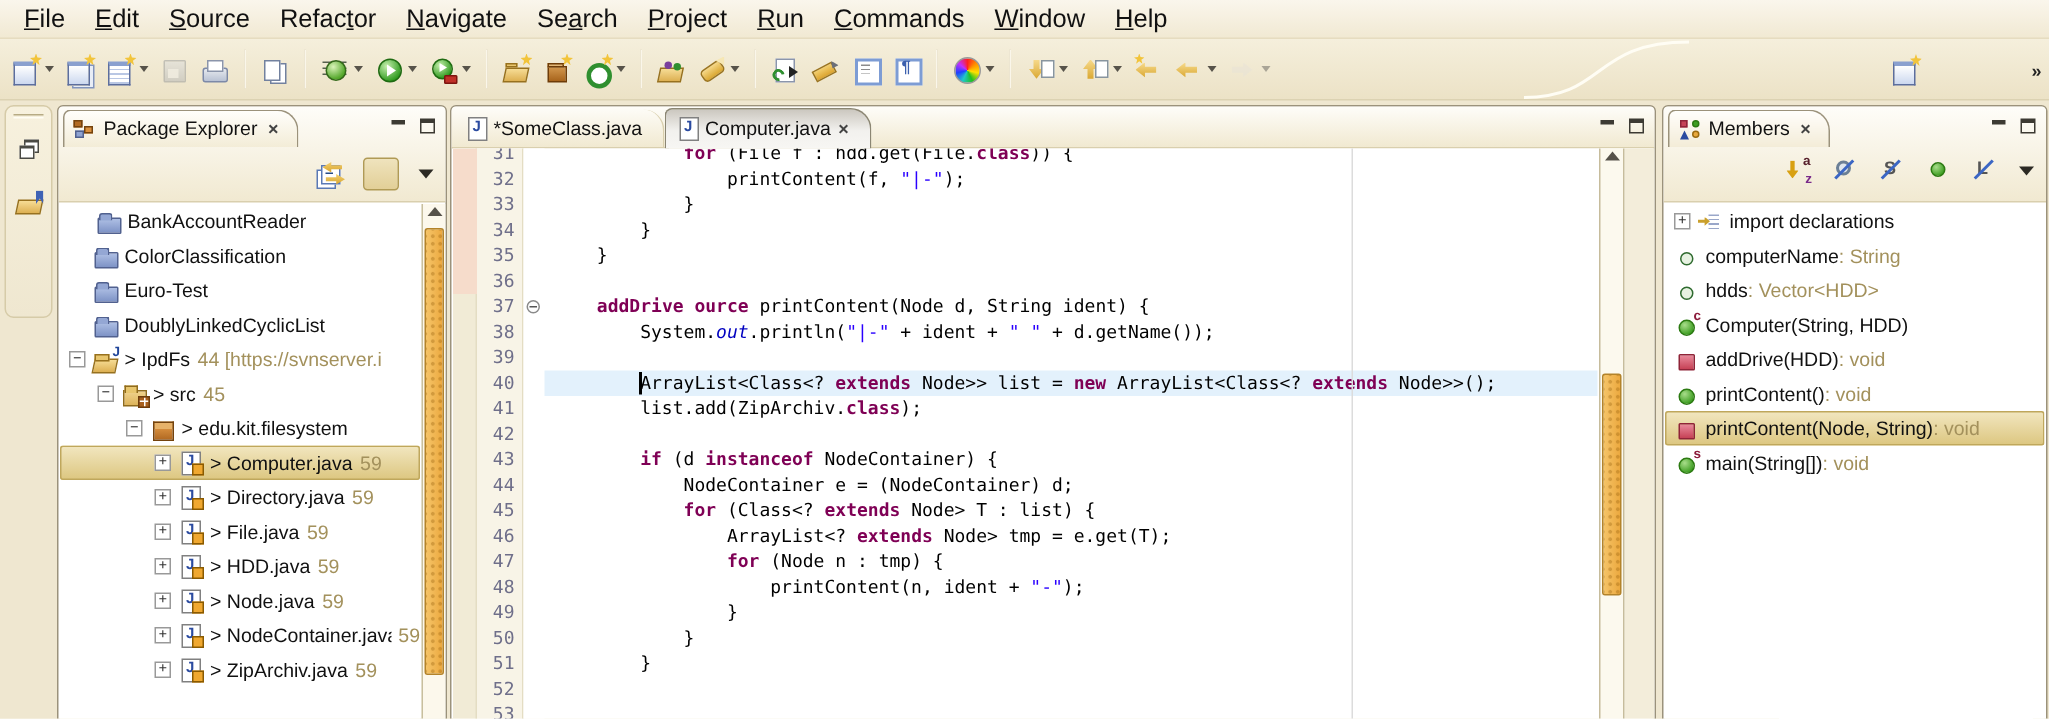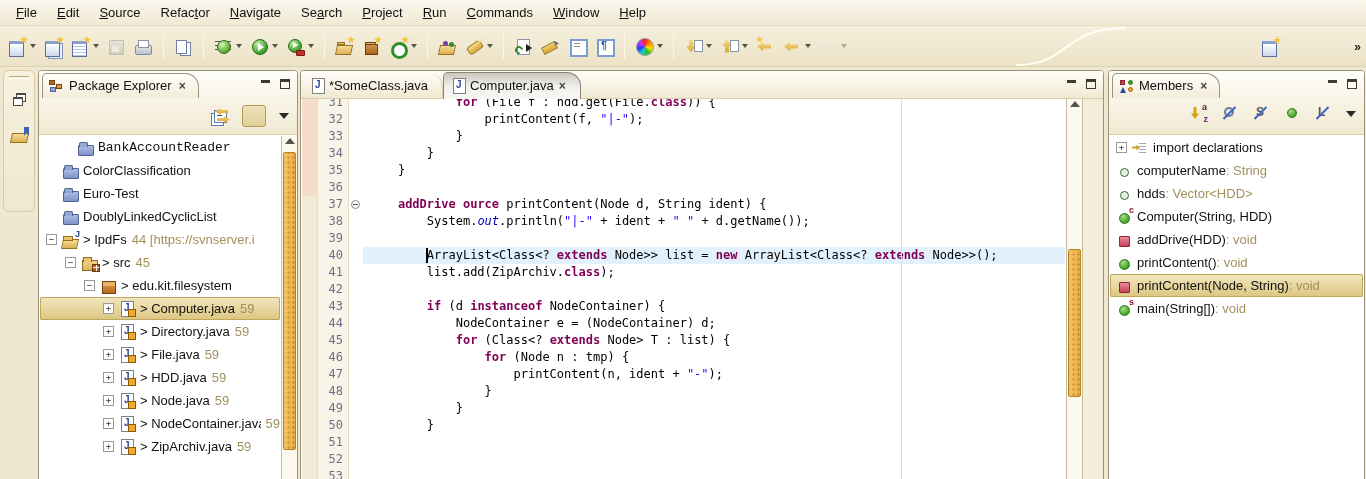--- a/index.html
+++ b/index.html
@@ -2,21 +2,21 @@
 <html><head>
 <meta charset="utf-8">
 <style>
   html,body{margin:0;padding:0;width:1366px;height:479px;overflow:hidden;
     font-family:"Liberation Sans",sans-serif;background:#efe7d0;position:relative}
   *{box-sizing:border-box}
   u{text-decoration:underline}
 
   
   .menubar{height:26px;display:flex;align-items:center;padding-left:6px;
-    background:linear-gradient(#faf6ec,#f1e9d3);border-bottom:1px solid #e6dcc0;font-size:13px;color:#111}
+    background:linear-gradient(#faf6ec,#f1e9d3);border-bottom:1px solid #e6dcc0;font-size:17px;color:#111}
   .menu-item{padding:3px 10px;cursor:default}
 
   
   .toolbar{height:41px;display:flex;align-items:center;background:linear-gradient(#f5efdc,#ece2c6);
     border-bottom:1px solid #dcd2b2;position:relative;padding-left:4px}
   .tsep{width:1px;height:26px;background:#cdc2a0;border-right:1px solid #faf6ea;margin:0 6px}
   .tbtn{display:inline-flex;align-items:center;padding:3px 3px;border-radius:3px;margin:0 1px}
   .tbtn.dis{opacity:.45;filter:grayscale(60%)}
   .chev{width:0;height:0;border-left:3px solid transparent;border-right:3px solid transparent;
     border-top:4px solid #57534a;margin-left:3px}
@@ -434,21 +434,21 @@
         <span class="pressed">
             <b class="wrap vbtn" style="position:absolute">
               <b class="la1"></b>
               <b class="la2"></b>
             </b>
           </span>
         <span class="vmenu"></span>
       </div>
     </div>
     <div class="tree" id="pkgtree">
-        <div class="trow" style="padding-left: 21px; font-family: Liberation Mono, monospace;">
+        <div class="trow" style="padding-left: 8px;">
           <span class="exp-spacer"></span>
           <span class="ticon ti-project-closed">
             <i></i>
           </span>
           <span class="tlabel">BankAccountReader</span>
         </div>
         <div class="trow" style="padding-left: 6px;">
           <span class="exp-spacer"></span>
           <span class="ticon ti-project-closed">
             <i></i>
@@ -643,20 +643,21 @@
           <div class="cline"></div>
           <div class="cline"><span>    </span><span class="kw">addDrive</span><span> </span><span class="kw">ource</span><span> printContent(Node d, String ident) {</span></div>
           <div class="cline"><span>        System.</span><span class="stf">out</span><span>.println(</span><span class="str">"|-"</span><span> + ident + </span><span class="str">" "</span><span> + d.getName());</span></div>
           <div class="cline"></div>
           <div class="cline cur"><span>        ArrayList&lt;Class&lt;? </span><span class="kw">extends</span><span> Node&gt;&gt; list = </span><span class="kw">new</span><span> ArrayList&lt;Class&lt;? </span><span class="kw">extends</span><span> Node&gt;&gt;();</span><span class="cursor"></span></div>
           <div class="cline"><span>        list.add(ZipArchiv.</span><span class="kw">class</span><span>);</span></div>
           <div class="cline"></div>
           <div class="cline"><span>        </span><span class="kw">if</span><span> (d </span><span class="kw">instanceof</span><span> NodeContainer) {</span></div>
           <div class="cline"><span>            NodeContainer e = (NodeContainer) d;</span></div>
           <div class="cline"><span>            </span><span class="kw">for</span><span> (Class&lt;? </span><span class="kw">extends</span><span> Node&gt; T : list) {</span></div>
+          <div class="cline"><span>                ArrayList&lt;? </span><span class="kw">extends</span><span> Node&gt; tmp = e.get(T);</span></div>
           <div class="cline"><span>                </span><span class="kw">for</span><span> (Node n : tmp) {</span></div>
           <div class="cline"><span>                    printContent(n, ident + </span><span class="str">"-"</span><span>);</span></div>
           <div class="cline"><span>                }</span></div>
           <div class="cline"><span>            }</span></div>
           <div class="cline"><span>        }</span></div>
         </div>
     </div>
     <div class="ed-rightpad"></div>
     <div class="ed-scroll">
       <span class="up" style="position:absolute;top:2px;left:3px;width:0;height:0;border-left:5px solid transparent;border-right:5px solid transparent;border-bottom:6px solid #56524a"></span>

